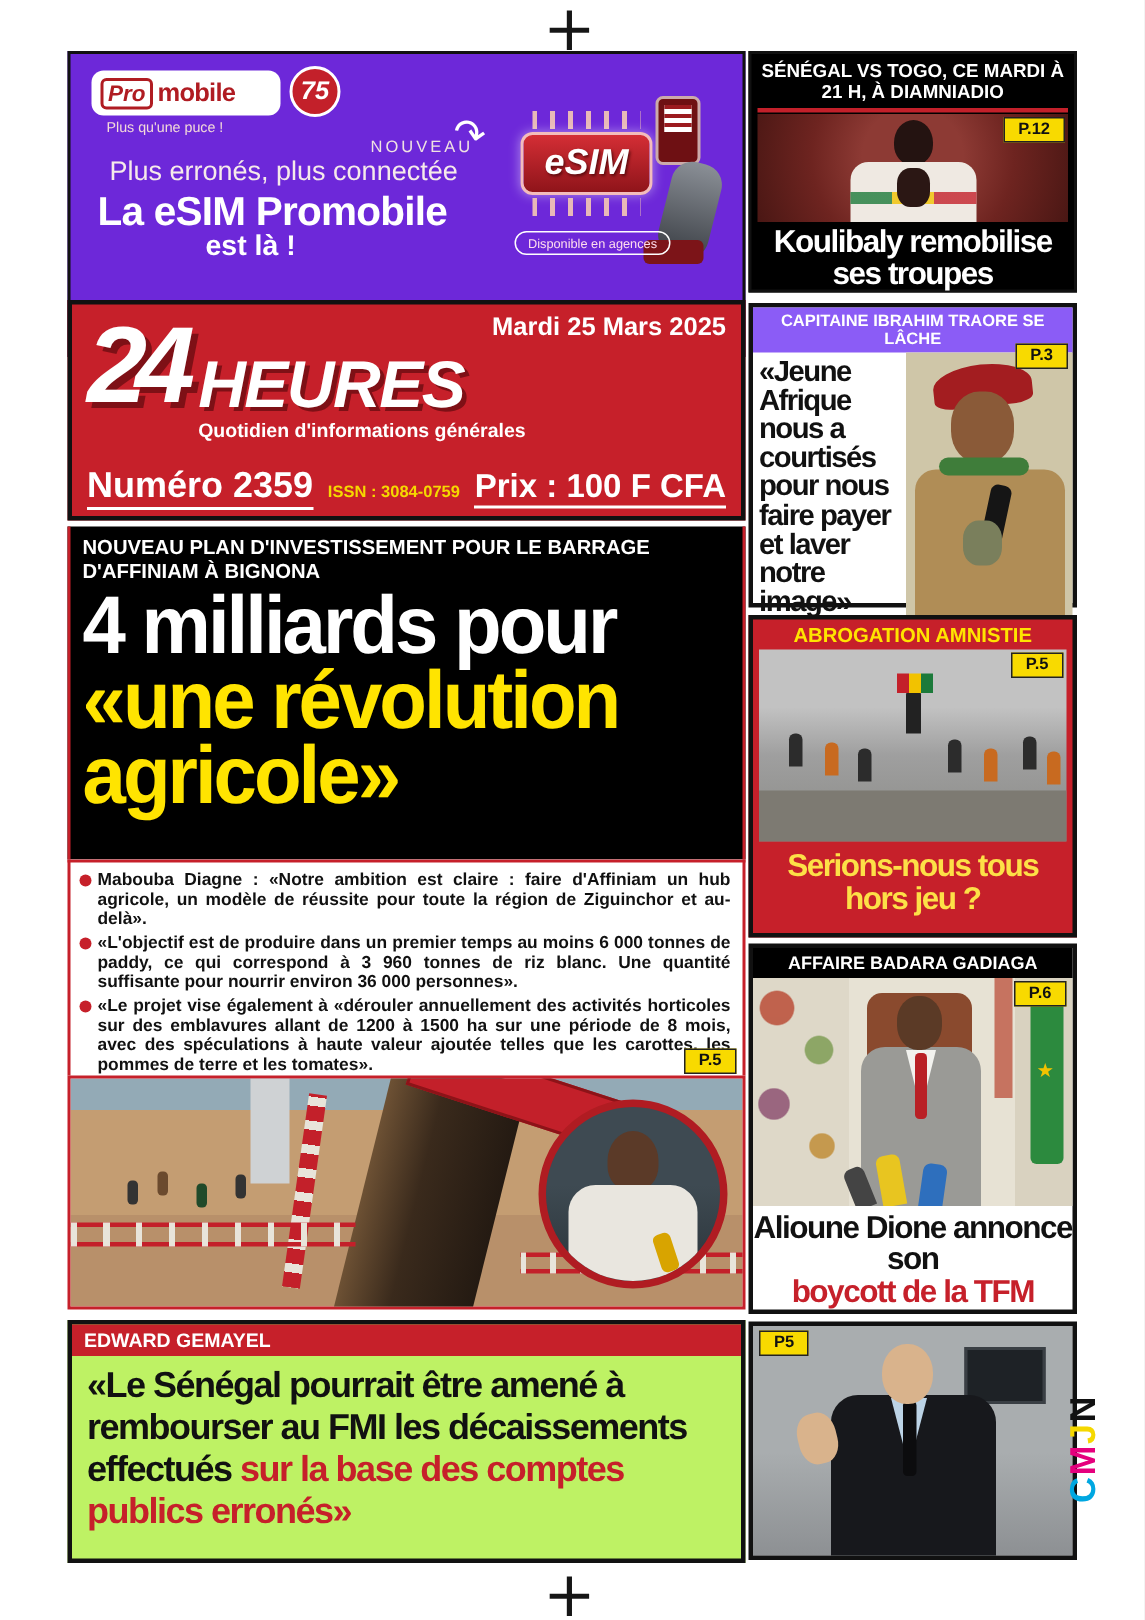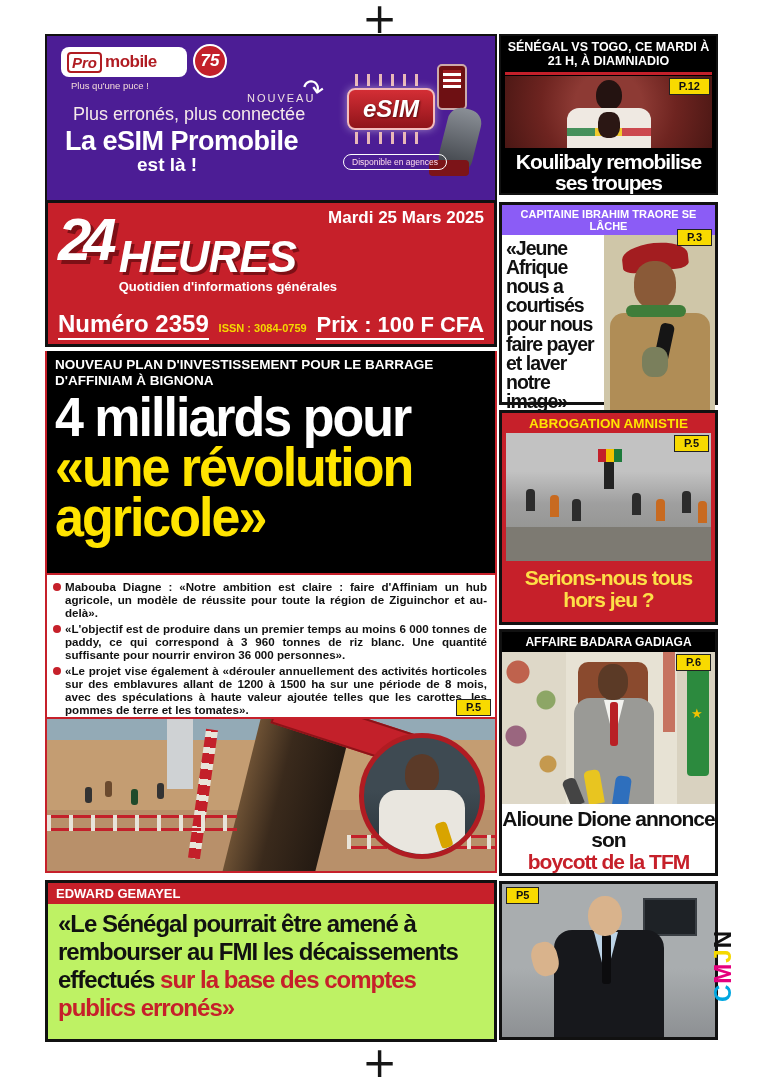--- a/index.html
+++ b/index.html
@@ -4,21 +4,21 @@
 <style>
   * { margin:0; padding:0; box-sizing:border-box; }
   html,body { background:#e9e9e9; }
   body { font-family:"Liberation Sans", sans-serif; }
   .page { position:relative; width:763px; height:1080px; background:#ffffff; margin:0 auto; overflow:hidden; }
 
   .abs { position:absolute; }
   .crop-mark { position:absolute; font-size:42px; font-weight:400; color:#161616; line-height:1; font-family:"DejaVu Sans", sans-serif; }
 
   
-  .ad { left:45px; top:34px; width:452px; height:204px; background:#4c1d95; border:2px solid #111; color:#fff; overflow:hidden; }
+  .ad { left:45px; top:34px; width:452px; height:204px; background:#6d28d9; border:2px solid #111; color:#fff; overflow:hidden; }
   .ad-logo { position:absolute; left:14px; top:11px; width:126px; height:30px; background:#fff; border-radius:8px; display:flex; align-items:center; padding:0 6px; gap:3px; }
   .ad-logo .pro { border:2px solid #b01c22; color:#b01c22; font-weight:bold; font-style:italic; font-size:15px; padding:0 3px; border-radius:4px; }
   .ad-logo .mob { color:#b01c22; font-weight:bold; font-size:17px; letter-spacing:-0.5px; }
   .ad-badge { position:absolute; left:146px; top:8px; width:34px; height:34px; background:#c3202a; border:2px solid #fff; border-radius:50%; color:#fff; font-weight:bold; font-style:italic; font-size:17px; display:flex; align-items:center; justify-content:center; }
   .ad-tag { position:absolute; left:24px; top:44px; font-size:9.5px; color:#f3d9d9; }
   .ad-nouveau { position:absolute; left:200px; top:56px; font-size:11px; letter-spacing:2px; color:#f0e2e2; }
   .ad-arrow { position:absolute; left:255px; top:38px; font-size:26px; color:#fff; transform:rotate(10deg); }
   .ad-chip { position:absolute; left:300px; top:52px; width:88px; height:42px; background:linear-gradient(180deg,#d42e35,#8f141a); border:2px solid #f3bcbc; border-radius:8px; box-shadow:0 0 8px rgba(255,255,255,.45); display:flex; align-items:center; justify-content:center; font-weight:bold; font-style:italic; font-size:24px; color:#fff; text-shadow:1px 1px 2px #5c0b0e; }
   .ad-pins-top, .ad-pins-bottom { position:absolute; left:308px; width:72px; height:12px; background:repeating-linear-gradient(90deg,#e8b8b8 0 3px, transparent 3px 12px); }
   .ad-pins-top { top:38px; } .ad-pins-bottom { top:96px; }
@@ -54,21 +54,21 @@
   .togo-head { position:absolute; left:50%; top:4px; transform:translateX(-50%); width:26px; height:30px; background:#241311; border-radius:50% 50% 45% 45%; }
   .togo-jersey { position:absolute; left:50%; top:32px; transform:translateX(-50%); width:84px; height:44px; background:#efe9e2; border-radius:12px 12px 0 0; }
   .togo-band { position:absolute; left:50%; top:52px; transform:translateX(-50%); width:84px; height:8px; background:linear-gradient(90deg,#1c7a3a 0 33%,#f2c200 33% 66%,#c3202a 66% 100%); opacity:.8; }
   .togo-hands { position:absolute; left:50%; top:36px; transform:translateX(-50%); width:22px; height:26px; background:#2b1714; border-radius:40%; }
   .togo-headline { font-size:21px; font-weight:bold; letter-spacing:-1px; text-align:center; line-height:1.0; padding-top:3px; }
 
   
   .masthead { left:45px; top:200px; width:452px; height:147px; background:#c6202a; border:3px solid #111; color:#fff; }
   .mh-date { position:absolute; right:10px; top:5px; font-size:17px; font-weight:bold;margin-left:16px; }
   .mh-logo { position:absolute; left:10px; top:12px; display:flex; align-items:flex-start; }
-  .mh-24 { font-size:60px; font-weight:bold; font-style:italic; line-height:.82; letter-spacing:-8px; text-shadow:4px 4px 0 #7e1016; }
+  .mh-24 { font-size:72px; font-weight:bold; font-style:italic; line-height:.82; letter-spacing:-8px; text-shadow:4px 4px 0 #7e1016; }
   .mh-heures { margin-left:10px; margin-top:22px; font-size:44px; font-weight:bold; font-style:italic; letter-spacing:-1px; line-height:.9; text-shadow:3px 3px 0 #7e1016; }
   .mh-sub { font-size:13px; font-weight:bold; font-style:normal; letter-spacing:0; text-shadow:none; margin-top:4px; text-align:right; }
   .mh-bottom { position:absolute; left:0; bottom:4px; width:100%; display:flex; align-items:baseline; justify-content:space-between; padding:0 10px; }
   .mh-num { font-size:24px; font-weight:bold; border-bottom:2px solid #fff; }
   .mh-issn { font-size:11px; font-weight:bold; color:#f5d800; }
   .mh-prix { font-size:22px; font-weight:bold; border-bottom:2px solid #fff; }
 
   
   .lead { left:45px; top:351px; width:452px; height:222px; background:#000; border-left:2px solid #c6202a; border-right:2px solid #c6202a; color:#fff; padding:6px 8px 0; }
   .lead-kicker { font-size:13.5px; font-weight:bold; line-height:1.15; }

